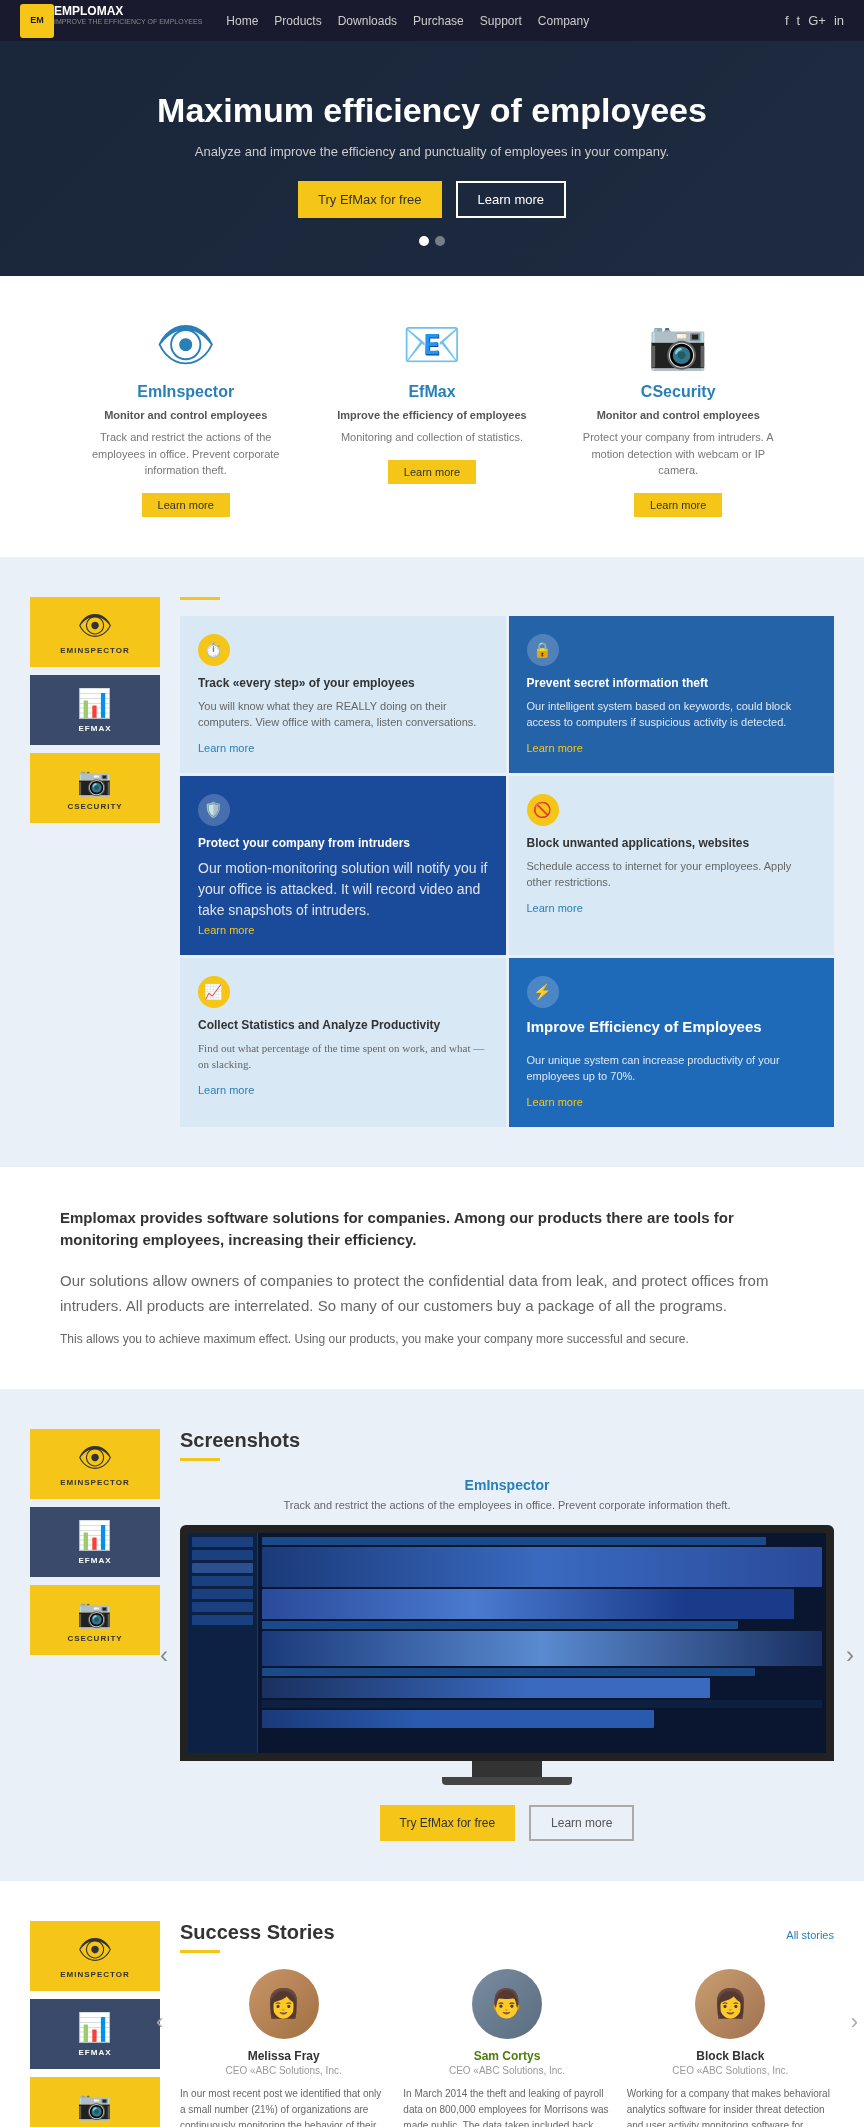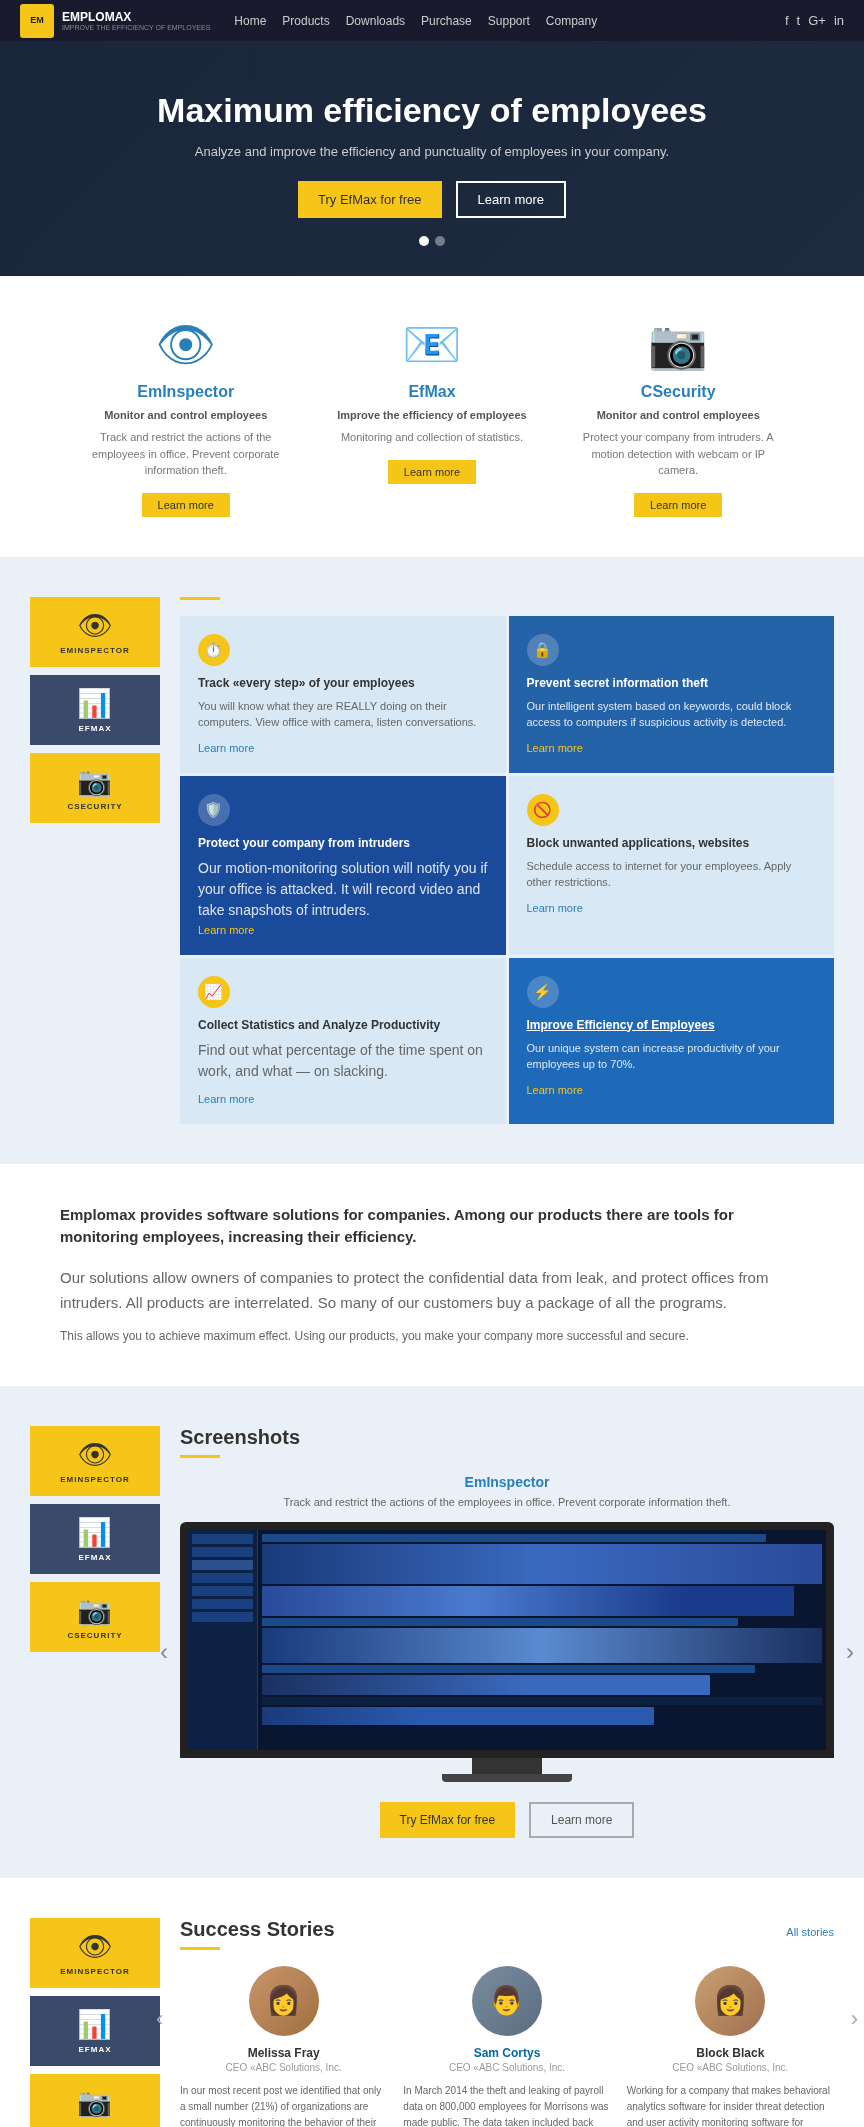--- a/index.html
+++ b/index.html
@@ -2,21 +2,21 @@
 <html><head>
   <meta charset="utf-8">
   <style>
     * { box-sizing: border-box; margin: 0; padding: 0; }
     body { font-family: Arial, sans-serif; font-size: 14px; color: #333; width: 864px; overflow-x: hidden; }
   </style>
 </head>
 <body>
 
 <nav style="background:#1a1a2e; display:flex; align-items:center; height:41px; padding:0 20px;">
-  <div style="display:flex; align-items:center; margin-right:24px; gap:8px;">
+  <div style="display:flex; align-items:flex-start; margin-right:24px; ">
     <div style="width:34px; height:34px; background:#f5c518; border-radius:3px; display:flex; align-items:center; justify-content:center; font-weight:bold; font-size:9px; color:#1a1a2e; text-align:center; line-height:1;">EM</div>
     <div>
       <div style="color:white; font-size:12px; font-weight:bold;">EMPLOMAX</div>
       <div style="color:#888; font-size:7px;">IMPROVE THE EFFICIENCY OF EMPLOYEES</div>
     </div>
   </div>
   <div style="display:flex; gap:16px; flex:1;">
     <a style="color:#ccc; text-decoration:none; font-size:12px;">Home</a>
     <a style="color:#ccc; text-decoration:none; font-size:12px;">Products</a>
     <a style="color:#ccc; text-decoration:none; font-size:12px;">Downloads</a>
@@ -117,27 +117,27 @@
       <div style="background:#d8e8f4; padding:18px;">
         <div style="width:32px;height:32px;background:#f5c518;border-radius:50%;display:flex;align-items:center;justify-content:center;font-size:15px;margin-bottom:10px;">🚫</div>
         <h3 style="font-size:12px;font-weight:bold;color:#333;margin-bottom:8px;">Block unwanted applications, websites</h3>
         <p style="font-size:11px;color:#666;line-height:1.5;margin-bottom:8px;">Schedule access to internet for your employees. Apply other restrictions.</p>
         <a style="color:#2980b9;font-size:11px;text-decoration:none;cursor:pointer;">Learn more</a>
       </div>
 
       <div style="background:#d8e8f4; padding:18px;">
         <div style="width:32px;height:32px;background:#f5c518;border-radius:50%;display:flex;align-items:center;justify-content:center;font-size:15px;margin-bottom:10px;">📈</div>
         <h3 style="font-size:12px;font-weight:bold;color:#333;margin-bottom:8px;">Collect Statistics and Analyze Productivity</h3>
-        <p style="font-size:14px;color:#666;line-height:1.5;margin-bottom:8px;">Find out what percentage of the time spent on work, and what — on slacking.</p>
+        <p style="font-size:11px;color:#666;line-height:1.5;margin-bottom:8px;font-family:Liberation Serif, serif;">Find out what percentage of the time spent on work, and what — on slacking.</p>
         <a style="color:#2980b9;font-size:11px;text-decoration:none;cursor:pointer;">Learn more</a>
       </div>
 
       <div style="background:#1e6ab8; padding:18px;">
         <div style="width:32px;height:32px;background:rgba(255,255,255,0.2);border-radius:50%;display:flex;align-items:center;justify-content:center;font-size:15px;margin-bottom:10px;">⚡</div>
-        <h3 style="font-size:12px;font-weight:bold;color:white;margin-bottom:8px;text-decoration:underline;">Improve Efficiency of Employees</h3>
+        <h3 style="font-size:15px;font-weight:bold;color:white;margin-bottom:17px;">Improve Efficiency of Employees</h3>
         <p style="font-size:11px;color:rgba(255,255,255,0.85);line-height:1.5;margin-bottom:8px;">Our unique system can increase productivity of your employees up to 70%.</p>
         <a style="color:#f5c518;font-size:11px;text-decoration:none;cursor:pointer;">Learn more</a>
       </div>
     </div>
   </div>
 </section>
 
 <section style="background:white; padding:40px 60px;">
   <p style="font-size:15px; font-weight:bold; color:#333; margin-bottom:16px; line-height:1.5;">Emplomax provides software solutions for companies. Among our products there are tools for monitoring employees, increasing their efficiency.</p>
   <p style="font-size:15px; color:#666; line-height:1.7; margin-bottom:10px;">Our solutions allow owners of companies to protect the confidential data from leak, and protect offices from intruders. All products are interrelated. So many of our customers buy a package of all the programs.</p>
@@ -237,21 +237,21 @@
 
         <div style="flex:1; text-align:center;">
           <div style="width:70px;height:70px;border-radius:50%;margin:0 auto 10px;background:linear-gradient(135deg,#c9956a,#a07040);display:flex;align-items:center;justify-content:center;font-size:28px;">👩</div>
           <div style="font-size:12px;font-weight:bold;color:#333;margin-bottom:2px;">Melissa Fray</div>
           <div style="font-size:10px;color:#999;margin-bottom:10px;">CEO «ABC Solutions, Inc.</div>
           <div style="font-size:10px;color:#666;line-height:1.6;text-align:left;">In our most recent post we identified that only a small number (21%) of organizations are continuously monitoring the behavior of their users. Further, we say that the most common method for gaining visibility into user behavior with core applications is the review...</div>
         </div>
 
         <div style="flex:1; text-align:center;">
           <div style="width:70px;height:70px;border-radius:50%;margin:0 auto 10px;background:linear-gradient(135deg,#7a8da0,#5a6d80);display:flex;align-items:center;justify-content:center;font-size:28px;">👨</div>
-          <div style="font-size:12px;font-weight:bold;color:#0369a1;margin-bottom:2px;">Sam Cortys</div>
+          <div style="font-size:12px;font-weight:bold;color:#4d7c0f;margin-bottom:2px;">Sam Cortys</div>
           <div style="font-size:10px;color:#999;margin-bottom:10px;">CEO «ABC Solutions, Inc.</div>
           <div style="font-size:10px;color:#666;line-height:1.6;text-align:left;">In March 2014 the theft and leaking of payroll data on 800,000 employees for Morrisons was made public. The data taken included back account details, and was downloaded and sent via disc to at least one newspaper...</div>
         </div>
 
         <div style="flex:1; text-align:center;">
           <div style="width:70px;height:70px;border-radius:50%;margin:0 auto 10px;background:linear-gradient(135deg,#c9a070,#a07050);display:flex;align-items:center;justify-content:center;font-size:28px;">👩</div>
           <div style="font-size:12px;font-weight:bold;color:#333;margin-bottom:2px;">Block Black</div>
           <div style="font-size:10px;color:#999;margin-bottom:10px;">CEO «ABC Solutions, Inc.</div>
           <div style="font-size:10px;color:#666;line-height:1.6;text-align:left;">Working for a company that makes behavioral analytics software for insider threat detection and user activity monitoring software for response and investigation, I naturally read a lot about specific insider attack instances and about risk...</div>
         </div>

